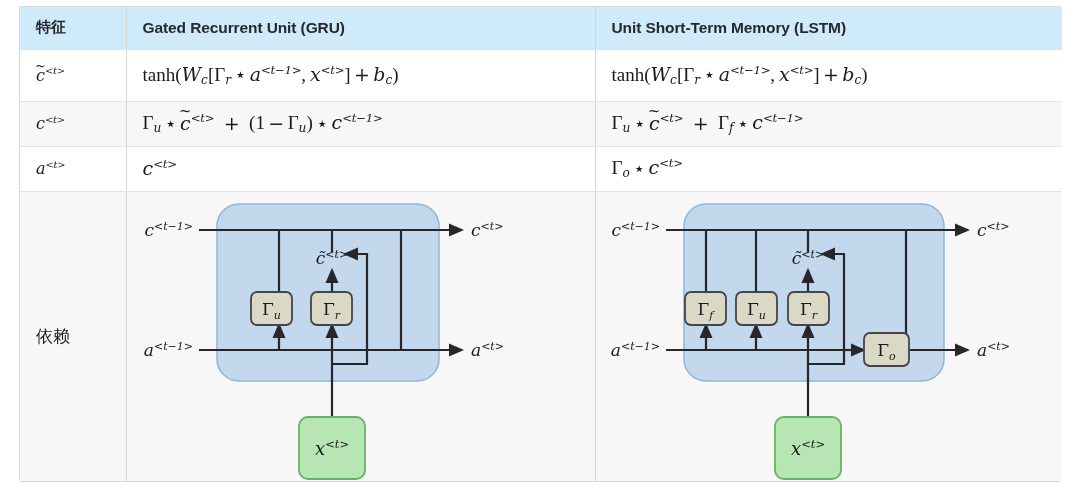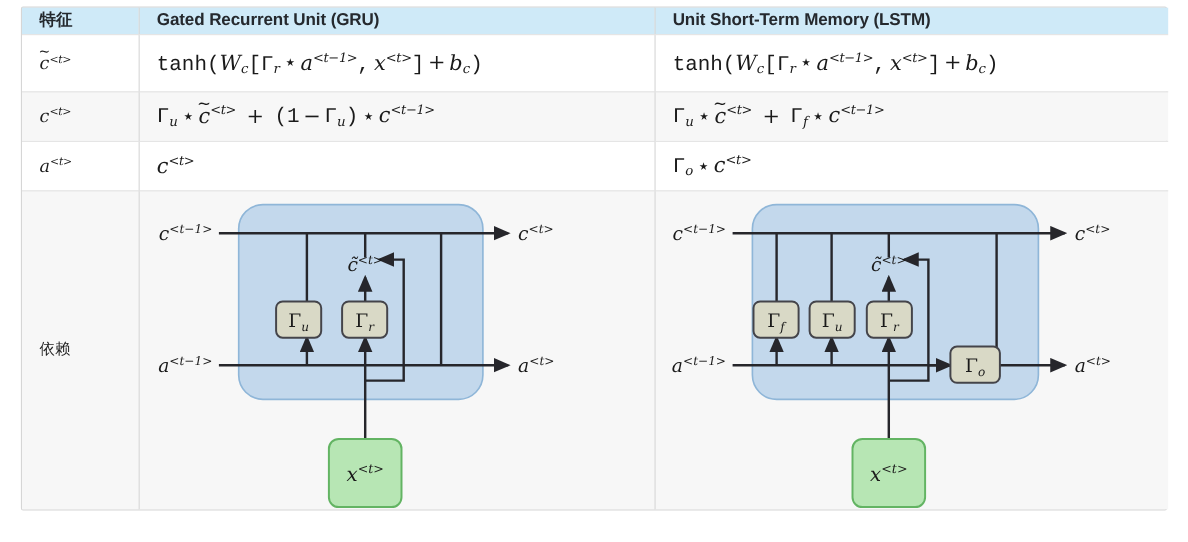--- a/index.html
+++ b/index.html
@@ -32,56 +32,56 @@
     padding:0 16px;
     vertical-align:middle;
     text-align:left;
     box-sizing:border-box;
   }
   table.cmp th:last-child, table.cmp td:last-child{border-right:none;}
   table.cmp tr:last-child td{border-bottom:none;}
 
   thead th{
     background:#cfeaf8;
-    height:24px;
+    height:42px;
     font-size:15.5px;
     font-weight:bold;
     color:#25292e;
     letter-spacing:-0.1px;
     border-bottom:1px solid #d6d6d6;
   }
   thead th.feat{font-size:15px;}
 
   tbody tr.odd td{background:#ffffff;}
   tbody tr.even td{background:#f7f7f7;}
 
   td.keycell{
     font-family:"DejaVu Serif","Liberation Serif",serif;
     font-size:16px;
     color:#1c1c1c;
   }
   td.keycell.zh{
     font-family:"DejaVu Sans","Liberation Sans",sans-serif;
-    font-size:14px;
+    font-size:17px;
   }
   td.formula{
     font-family:"DejaVu Serif","Liberation Serif",serif;
     font-size:19px;
     color:#1a1a1a;
     white-space:nowrap;
   }
   tr.r1 td{height:52px;}
   tr.r2 td{height:45px;}
   tr.r3 td{height:45px;}
   tr.r4 td{height:289px;padding:0;}
   tr.r4 td.keycell{padding:0 16px;}
 
   
   .mi{font-style:italic;font-family:"DejaVu Serif","Liberation Serif",serif;}
-  .mup{font-style:normal;font-family:Liberation Mono, monospace;}
+  .mup{font-style:normal;font-family:Liberation Serif, serif;}
   .sup{font-size:0.62em;vertical-align:0.62em;font-style:italic;letter-spacing:-0.3px;}
   .sub{font-size:0.64em;vertical-align:-0.25em;font-style:italic;}
   .op{padding:0 .18em;}
   .tilde{position:relative;display:inline-block;}
   .tilde>.tmark{position:absolute;left:50%;top:-0.62em;transform:translateX(-52%);font-size:0.8em;}
 
   
   .diagram{position:relative;width:100%;height:289px;}
   .diagram svg{display:block;}
 </style>

